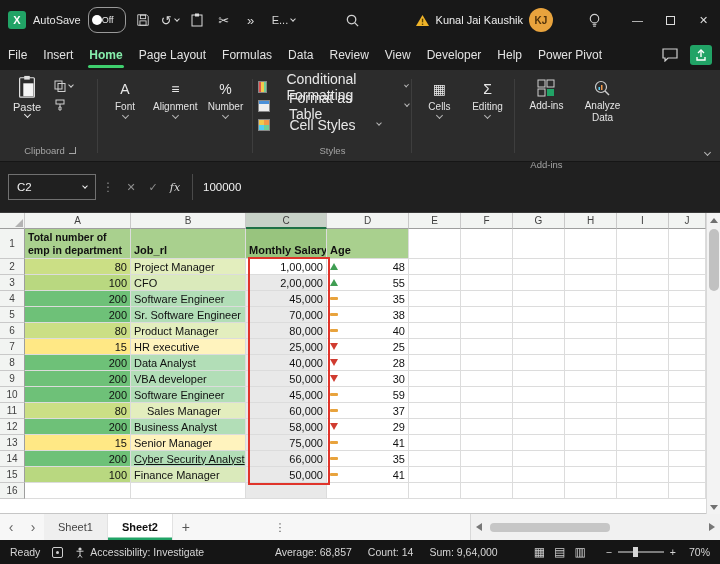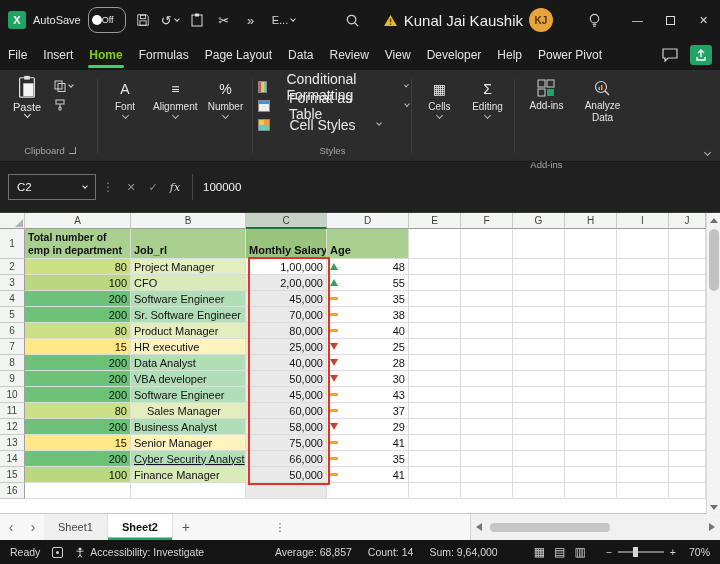--- a/index.html
+++ b/index.html
@@ -9,34 +9,34 @@
   
   .titlebar{height:40px;background:#181818;display:flex;align-items:center;gap:7px;padding-left:8px;color:#e6e6e6;font-size:11px;flex:0 0 40px;}
   .xl-logo{width:18px;height:18px;background:#21a366;border-radius:3px;color:#fff;font-weight:bold;font-size:11px;display:flex;align-items:center;justify-content:center;}
   .toggle{width:38px;height:26px;border:1px solid #9a9a9a;border-radius:9px;display:flex;align-items:center;padding:0 3px;}
   .knob{width:10px;height:10px;border-radius:50%;background:#fff;}
   .tg-txt{font-size:9px;color:#e6e6e6;}
   .tb-btn{min-width:20px;height:28px;display:flex;align-items:center;justify-content:center;gap:3px;color:#d8d8d8;font-size:13px;}
   .qat-menu{font-size:11px;padding:0 4px;}
   .tb-search{margin-left:36px;}
   .tb-user{margin-left:auto;display:flex;align-items:center;gap:6px;}
-  .uname{font-size:15px;color:#eee;}
+  .uname{font-size:11px;color:#eee;}
   .avatar{width:24px;height:24px;border-radius:50%;background:#e8a33d;color:#50320a;font-size:10px;font-weight:bold;display:flex;align-items:center;justify-content:center;}
   .bulb{margin-left:24px;}
   .win-btns{display:flex;margin-left:10px;height:40px;}
   .win-btn{width:33px;height:40px;display:flex;align-items:center;justify-content:center;color:#dcdcdc;font-size:11px;}
   .max-box{width:9px;height:9px;border:1px solid #dcdcdc;}
   .chv{width:5px;height:5px;border-right:1.4px solid currentColor;border-bottom:1.4px solid currentColor;transform:rotate(45deg);display:inline-block;margin-top:-3px;}
   .chv-s{width:4px;height:4px;}
 
   
   .menubar{height:30px;background:#181818;display:flex;align-items:stretch;color:#e2e2e2;font-size:12px;flex:0 0 30px;}
   #menu-tabs{display:flex;}
   .menutab{padding:0 8px;display:flex;align-items:center;position:relative;}
-  .menutab.active{color:#84cc16;font-weight:bold;}
+  .menutab.active{color:#86efac;font-weight:bold;}
   .menutab.active::after{content:"";position:absolute;left:7px;right:7px;bottom:2px;height:3px;background:#3fcf6e;border-radius:2px;}
   .mb-right{margin-left:auto;display:flex;align-items:center;gap:8px;padding-right:8px;}
   .mb-btn{width:24px;height:20px;display:flex;align-items:center;justify-content:center;}
   .mb-share{width:22px;height:20px;background:#21a366;border-radius:3px;display:flex;align-items:center;justify-content:center;}
 
   
   .ribbon{height:92px;background:#2c2c2c;color:#e6e6e6;position:relative;flex:0 0 92px;border-bottom:1px solid #161616;}
   .rb-main{display:flex;align-items:stretch;height:100%;padding:3px 4px 2px 6px;}
   .vsep{width:1px;background:#3e3e3e;margin:6px 3px;}
   .rgroup{display:flex;flex-direction:column;position:relative;}
@@ -199,22 +199,22 @@
           <span>✕</span>
         </div>
     </div>
   </div>
 
   <div class="menubar">
     <div id="menu-tabs">
         <div class="menutab">File</div>
         <div class="menutab">Insert</div>
         <div class="menutab active">Home</div>
+        <div class="menutab">Page Layout</div>
         <div class="menutab">Formulas</div>
-        <div class="menutab">Page Layout</div>
         <div class="menutab">Data</div>
         <div class="menutab">Review</div>
         <div class="menutab">View</div>
         <div class="menutab">Developer</div>
         <div class="menutab">Help</div>
         <div class="menutab">Power Pivot</div>
       </div>
     <div class="mb-right">
       <div class="mb-btn">
         <svg width="16" height="14" viewBox="0 0 16 14">
@@ -496,21 +496,21 @@
         <div class="cell"></div>
         <div class="cell"></div>
         <div class="cell"></div>
         <div class="cell"></div>
         <div class="rh">10</div>
         <div class="cell num" style="background: rgb(110, 193, 120);">200</div>
         <div class="cell" style="background: rgba(110, 193, 120, 0.533);">Software Engineer</div>
         <div class="cell num selcell">45,000</div>
         <div class="cell dcell">
           <span class="ic ic-flat"></span>
-          <span>43</span>
+          <span>59</span>
         </div>
         <div class="cell"></div>
         <div class="cell"></div>
         <div class="cell"></div>
         <div class="cell"></div>
         <div class="cell"></div>
         <div class="cell"></div>
         <div class="rh">11</div>
         <div class="cell num" style="background: rgb(203, 223, 133);">80</div>
         <div class="cell" style="background: rgba(203, 223, 133, 0.533); padding-left: 16px;">Sales Manager</div>

